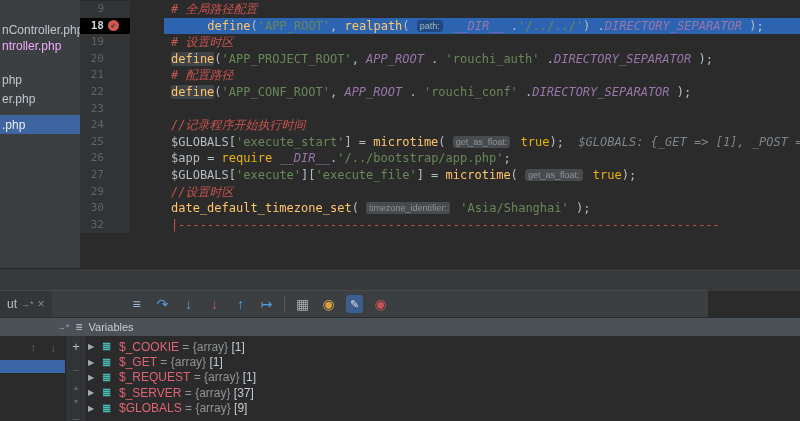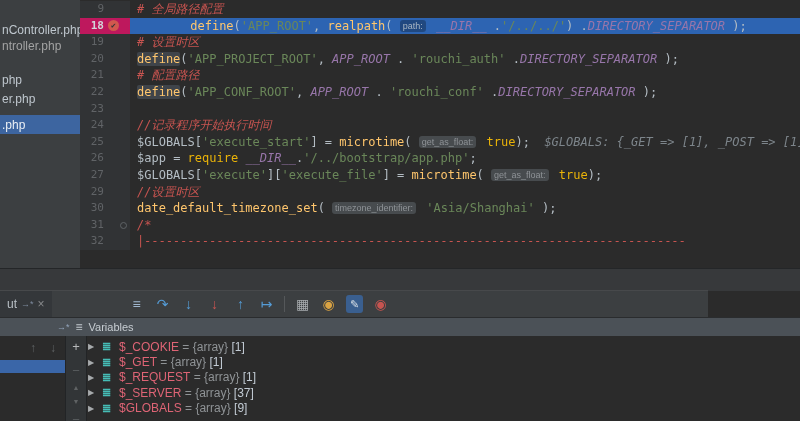--- a/index.html
+++ b/index.html
@@ -4,34 +4,34 @@
 <style>
   html,body{margin:0;padding:0;background:#2B2B2B;}
   #app{position:relative;width:800px;height:421px;background:#2B2B2B;overflow:hidden;
        font-family:"Liberation Sans",sans-serif;}
 
   
   #tree{position:absolute;left:0;top:0;width:80px;height:268px;background:#3C3F41;
         border-right:1px solid #2F3133;overflow:hidden;}
   .tree-item{position:absolute;left:2px;height:16px;line-height:16px;font-size:12px;
              color:#BFC7CE;white-space:nowrap;}
-  .tree-item.blue{color:#a3a3a3;}
+  .tree-item.blue{color:#f0abfc;}
   .tree-item.sel{color:#EAEFF4;z-index:2;}
   .i0{top:22px}.i1{top:38px}.i2{top:72px}.i3{top:91px}.i4{top:117px}
   #tree-sel-bar{position:absolute;left:0;top:115px;width:80px;height:19px;background:#3D65A0;}
 
   
   #editor{position:absolute;left:80px;top:0;width:720px;height:268px;background:#2B2B2B;
           overflow:hidden;font-family:"DejaVu Sans Mono",monospace;font-size:12px;}
   #code-rows{padding-top:1px;}
   .row{display:flex;height:16.6px;line-height:16.6px;white-space:pre;}
   .gut{width:50px;flex:none;background:#313335;color:#606366;font-size:11px;text-align:right;
        padding-right:26px;box-sizing:border-box;position:relative;}
-  .row.exec .gut{background:#be185d;color:#D2D7DB;font-weight:bold;}
-  .code{flex:1;padding-left:7px;overflow:hidden;}
+  .row.exec .gut{background:#000000;color:#D2D7DB;font-weight:bold;}
+  .code{flex:1;padding-left:7px;overflow:hidden;margin-left:34px;}
   .row.exec .code{background:#2D64B2;text-align:center;}
   .bp{position:absolute;left:28px;top:2.5px;width:11px;height:11px;background:#D1584E;
       border-radius:50%;color:#323436;font-size:8px;line-height:11px;text-align:center;}
   .fold{position:absolute;right:3px;top:5px;width:7px;height:7px;border:1px solid #5E6366;
         border-radius:50%;box-sizing:border-box;}
   .tk-p{color:#B4BDC4}
   .tk-v{color:#B4BDC4}
   .tk-c{color:#C75450;font-style:italic}
   .tk-s{color:#6A8759}
   .tk-f{color:#FFC66D}
@@ -114,21 +114,20 @@
         <div class="row"><div class="gut">20</div><div class="code"><span class="tk-F">define</span><span class="tk-p">(</span><span class="tk-s">'APP_PROJECT_ROOT'</span><span class="tk-p">, </span><span class="tk-n">APP_ROOT</span><span class="tk-p"> . </span><span class="tk-s">'rouchi_auth'</span><span class="tk-p"> .</span><span class="tk-n">DIRECTORY_SEPARATOR</span><span class="tk-p"> );</span></div></div>
         <div class="row"><div class="gut">21</div><div class="code"><span class="tk-c"># 配置路径</span></div></div>
         <div class="row"><div class="gut">22</div><div class="code"><span class="tk-F">define</span><span class="tk-p">(</span><span class="tk-s">'APP_CONF_ROOT'</span><span class="tk-p">, </span><span class="tk-n">APP_ROOT</span><span class="tk-p"> . </span><span class="tk-s">'rouchi_conf'</span><span class="tk-p"> .</span><span class="tk-n">DIRECTORY_SEPARATOR</span><span class="tk-p"> );</span></div></div>
         <div class="row"><div class="gut">23</div><div class="code"></div></div>
         <div class="row"><div class="gut">24</div><div class="code"><span class="tk-c">//记录程序开始执行时间</span></div></div>
         <div class="row"><div class="gut">25</div><div class="code"><span class="tk-v">$GLOBALS</span><span class="tk-p">[</span><span class="tk-s">'execute_start'</span><span class="tk-p">] = </span><span class="tk-f">microtime</span><span class="tk-p">( </span><span class="tk-h">get_as_float:</span><span class="tk-p"> </span><span class="tk-k">true</span><span class="tk-p">);</span><span class="tk-d">  $GLOBALS: {_GET =&gt; [1], _POST =&gt; [1]</span></div></div>
         <div class="row"><div class="gut">26</div><div class="code"><span class="tk-v">$app</span><span class="tk-p"> = </span><span class="tk-k">require</span><span class="tk-p"> </span><span class="tk-n">__DIR__</span><span class="tk-p">.</span><span class="tk-s">'/../bootstrap/app.php'</span><span class="tk-p">;</span></div></div>
         <div class="row"><div class="gut">27</div><div class="code"><span class="tk-v">$GLOBALS</span><span class="tk-p">[</span><span class="tk-s">'execute'</span><span class="tk-p">][</span><span class="tk-s">'execute_file'</span><span class="tk-p">] = </span><span class="tk-f">microtime</span><span class="tk-p">( </span><span class="tk-h">get_as_float:</span><span class="tk-p"> </span><span class="tk-k">true</span><span class="tk-p">);</span></div></div>
         <div class="row"><div class="gut">29</div><div class="code"><span class="tk-c">//设置时区</span></div></div>
         <div class="row"><div class="gut">30</div><div class="code"><span class="tk-f">date_default_timezone_set</span><span class="tk-p">( </span><span class="tk-h">timezone_identifier:</span><span class="tk-p"> </span><span class="tk-s">'Asia/Shanghai'</span><span class="tk-p"> );</span></div></div>
-        <div class="row"><div class="gut">31<span class="fold"></span></div><div class="code"><span class="tk-c">/*</span></div></div>
         <div class="row"><div class="gut">32</div><div class="code"><span class="tk-c">|---------------------------------------------------------------------------</span></div></div>
       </div>
   </div>
 
   <div id="midband"></div>
 
   <div id="debug-toolbar">
     <div id="tab">
       <span class="tlabel">ut</span>
       <span class="tpin">→*</span>

